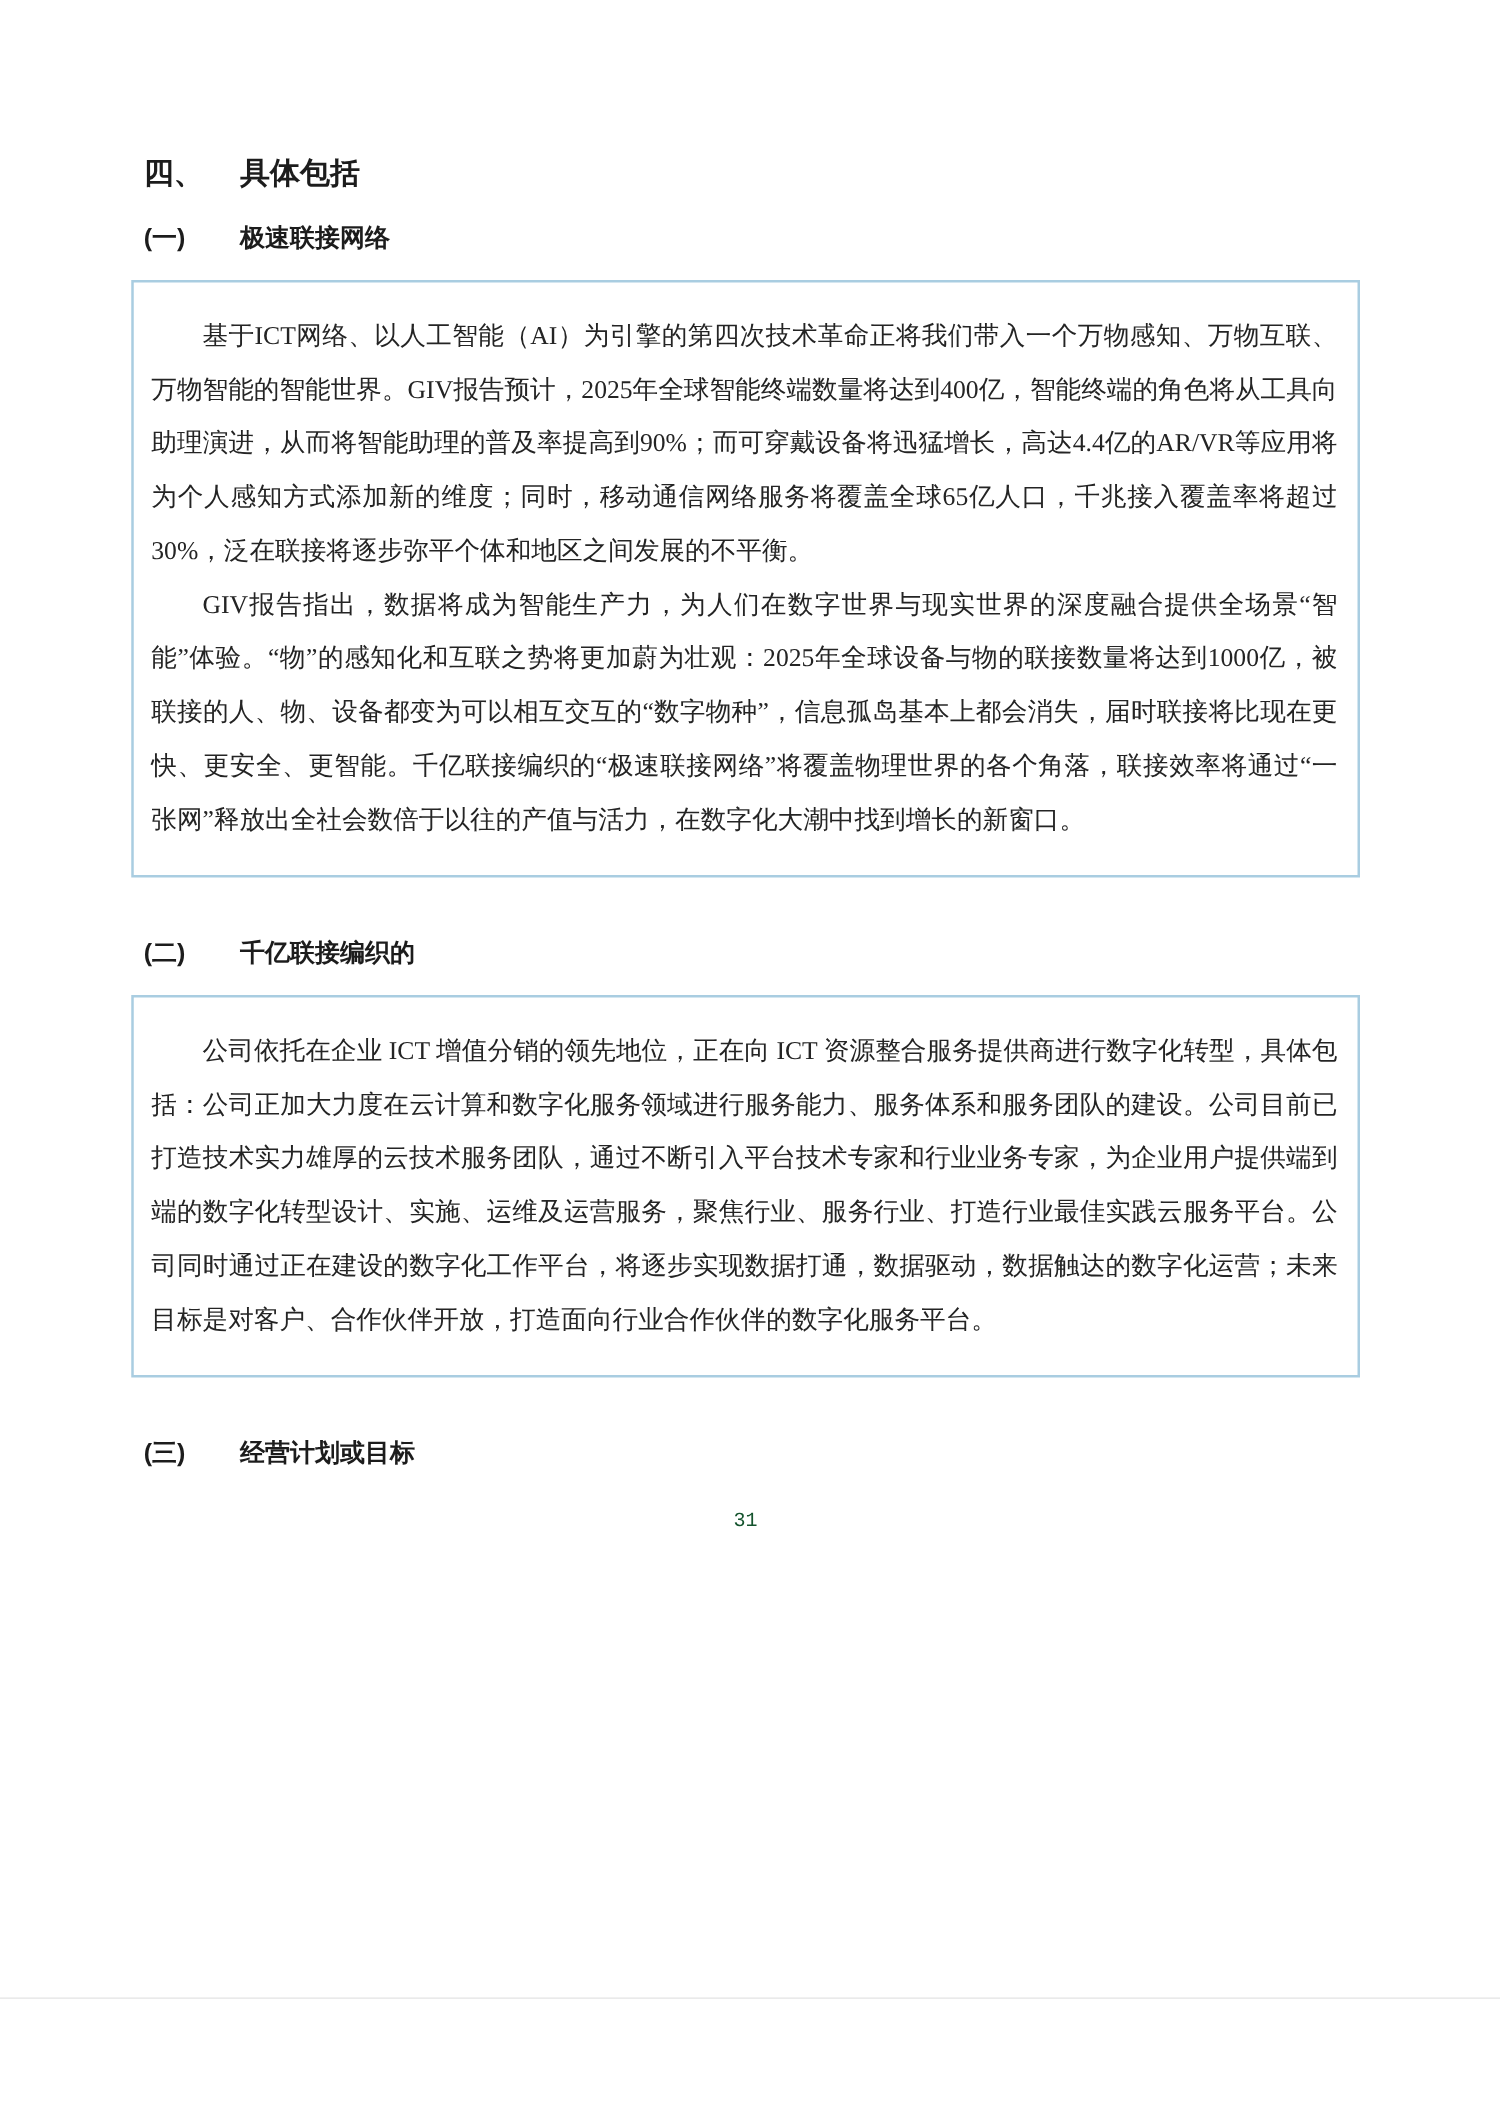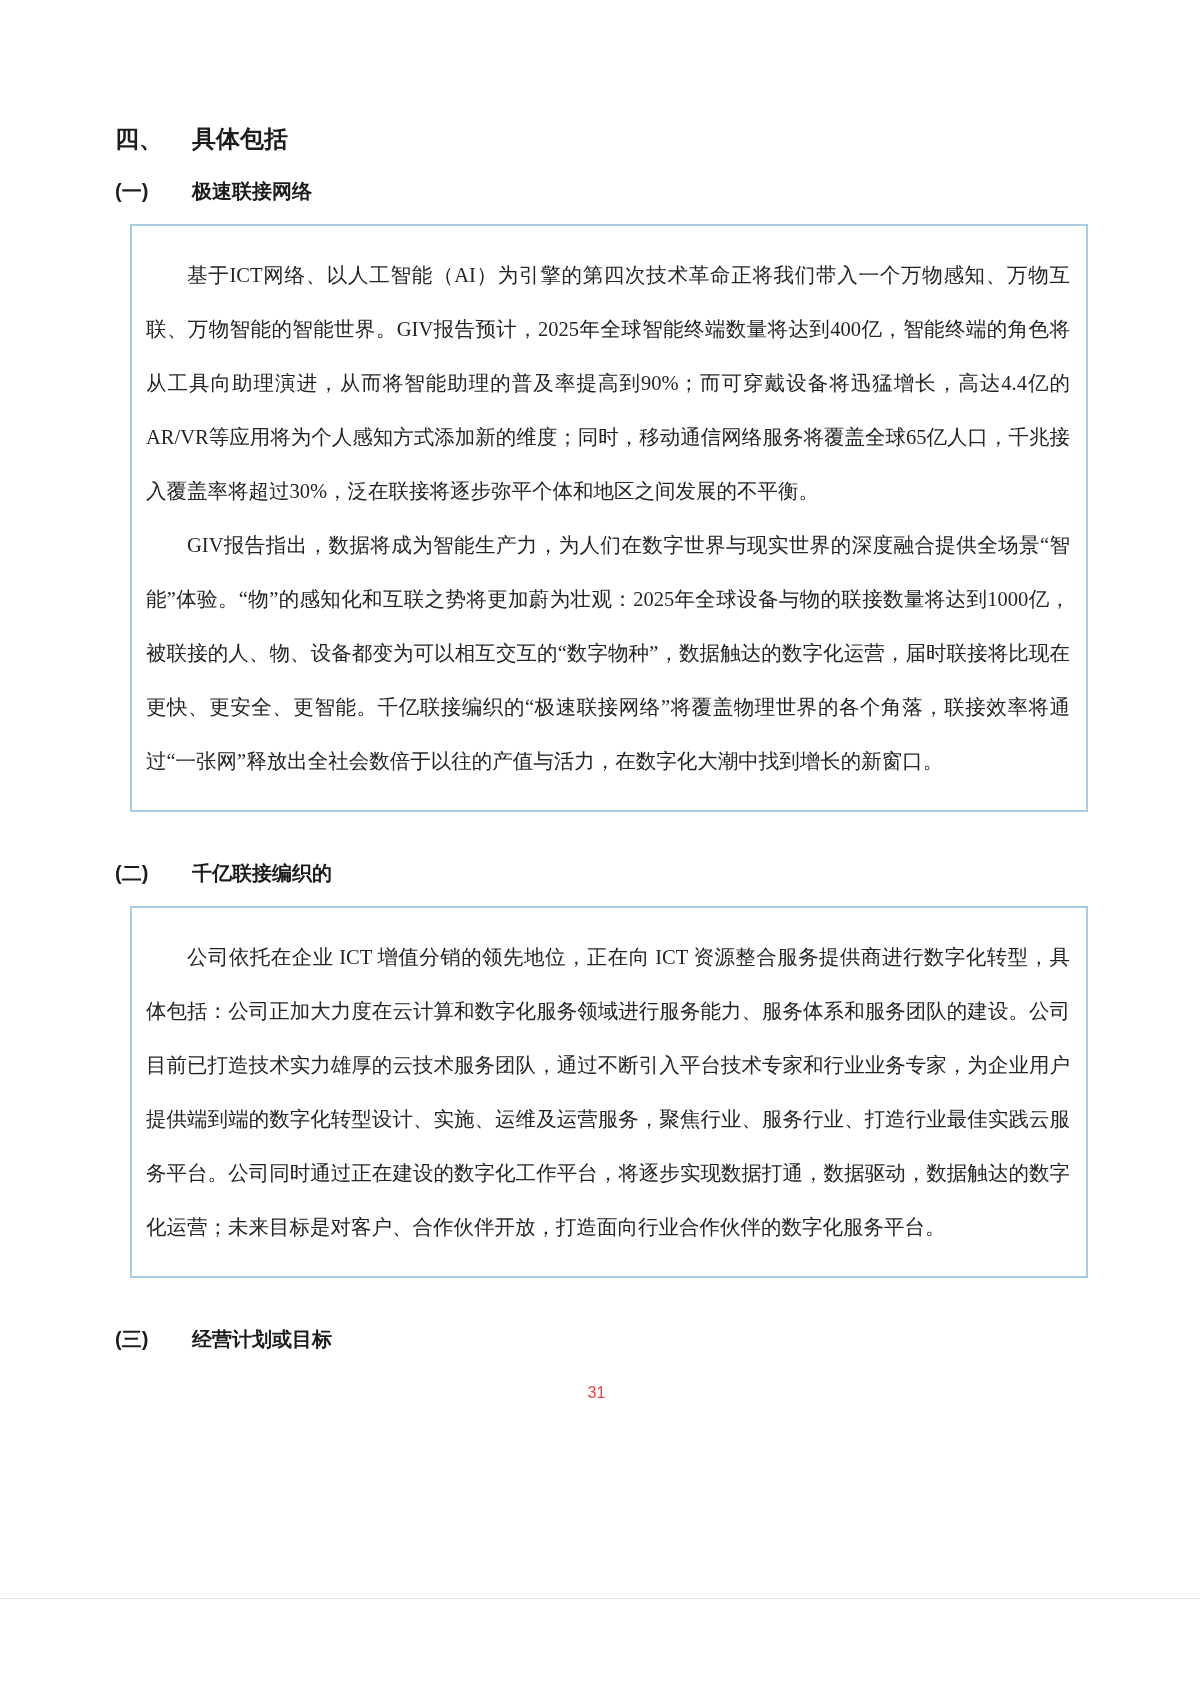--- a/index.html
+++ b/index.html
@@ -37,40 +37,39 @@
     line-height: 30px;
     color: #1c1c1c;
   }
   .doc-h2 .num { width: 77px; flex: 0 0 77px; font-weight: bold; }
   .doc-h2.after-box { margin-top: 46px; }
   .textbox {
     border: 2px solid #a9cde1;
     background: #ffffff;
     padding: 22px 16px 22px 14px;
     font-size: 20.5px;
-    line-height: 54px;
+    line-height: 43px;
     text-align: justify;
     text-align-last: left;
     color: #242424;
     box-sizing: border-box;
-    margin-left: 25px;
   }
   .textbox p {
     margin: 0;
     text-indent: 2em;
   }
   .page-footer {
     margin-top: 30px;
     text-align: center;
   }
   .page-number {
     display: inline-block;
-    font-family: Liberation Sans, sans-serif;
+    font-family: Liberation Mono, monospace;
     font-size: 16px;
-    color: #ef4444;
+    color: #14532d;
   }
   .footer-rule {
     position: absolute;
     left: 0;
     right: 0;
     bottom: 98px;
     height: 1px;
     background: #e3e3e3;
   }
 </style>
@@ -84,21 +83,21 @@
     <span class="title">具体包括</span>
   </div>
 
   <div class="doc-h2">
     <span class="num">(一)</span>
     <span class="title">极速联接网络</span>
   </div>
 
   <div class="textbox">
     <p>基于ICT网络、以人工智能（AI）为引擎的第四次技术革命正将我们带入一个万物感知、万物互联、万物智能的智能世界。GIV报告预计，2025年全球智能终端数量将达到400亿，智能终端的角色将从工具向助理演进，从而将智能助理的普及率提高到90%；而可穿戴设备将迅猛增长，高达4.4亿的AR/VR等应用将为个人感知方式添加新的维度；同时，移动通信网络服务将覆盖全球65亿人口，千兆接入覆盖率将超过30%，泛在联接将逐步弥平个体和地区之间发展的不平衡。</p>
-    <p>GIV报告指出，数据将成为智能生产力，为人们在数字世界与现实世界的深度融合提供全场景“智能”体验。“物”的感知化和互联之势将更加蔚为壮观：2025年全球设备与物的联接数量将达到1000亿，被联接的人、物、设备都变为可以相互交互的“数字物种”，数据触达的数字化运营，届时联接将比现在更快、更安全、更智能。千亿联接编织的“极速联接网络”将覆盖物理世界的各个角落，联接效率将通过“一张网”释放出全社会数倍于以往的产值与活力，在数字化大潮中找到增长的新窗口。</p>
+    <p>GIV报告指出，数据将成为智能生产力，为人们在数字世界与现实世界的深度融合提供全场景“智能”体验。“物”的感知化和互联之势将更加蔚为壮观：2025年全球设备与物的联接数量将达到1000亿，被联接的人、物、设备都变为可以相互交互的“数字物种”，信息孤岛基本上都会消失，届时联接将比现在更快、更安全、更智能。千亿联接编织的“极速联接网络”将覆盖物理世界的各个角落，联接效率将通过“一张网”释放出全社会数倍于以往的产值与活力，在数字化大潮中找到增长的新窗口。</p>
   </div>
 
   <div class="doc-h2 after-box">
     <span class="num">(二)</span>
     <span class="title">千亿联接编织的</span>
   </div>
 
   <div class="textbox">
     <p>公司依托在企业 ICT 增值分销的领先地位，正在向 ICT 资源整合服务提供商进行数字化转型，具体包括：公司正加大力度在云计算和数字化服务领域进行服务能力、服务体系和服务团队的建设。公司目前已打造技术实力雄厚的云技术服务团队，通过不断引入平台技术专家和行业业务专家，为企业用户提供端到端的数字化转型设计、实施、运维及运营服务，聚焦行业、服务行业、打造行业最佳实践云服务平台。公司同时通过正在建设的数字化工作平台，将逐步实现数据打通，数据驱动，数据触达的数字化运营；未来目标是对客户、合作伙伴开放，打造面向行业合作伙伴的数字化服务平台。</p>
   </div>

